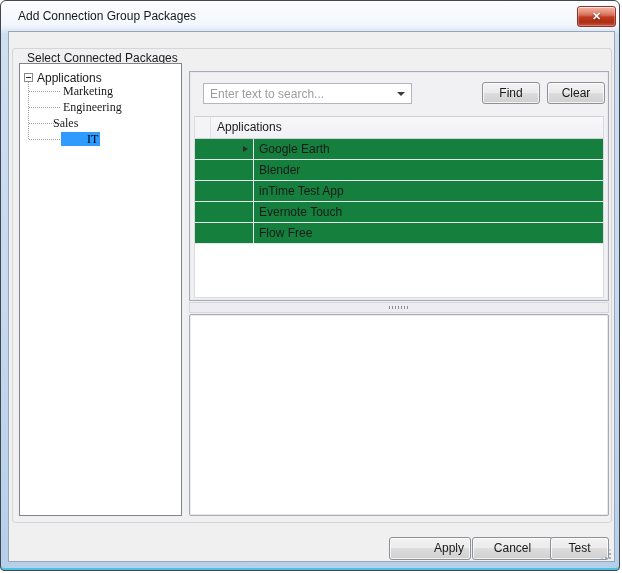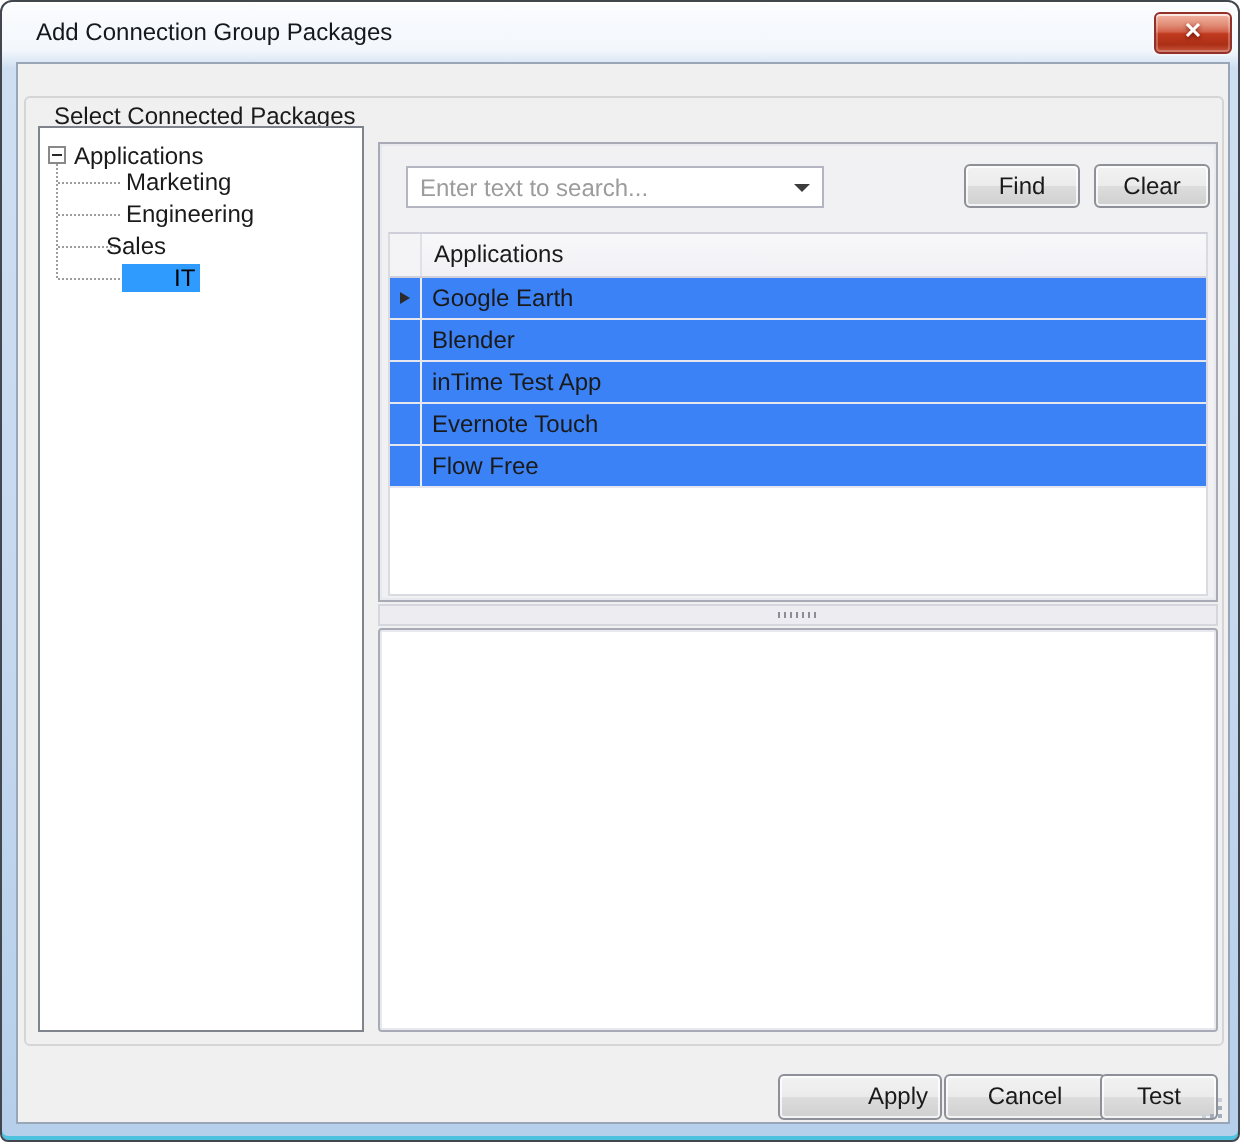--- a/index.html
+++ b/index.html
@@ -44,21 +44,21 @@
   .tree-panel { position:absolute; left:10px; top:31px; width:163px; height:453px;
                 background:#fff; border:1px solid #7e838c; font-size:12px; color:#1a1a1a; }
   .tree-row { position:absolute; left:0; height:16px; line-height:16px; white-space:nowrap; }
   .expand-box { position:absolute; left:4px; top:6px; width:9px; height:9px;
                 background:#fff; border:1px solid #898989; }
   .expand-box .minus { position:absolute; left:1px; top:3px; width:5px; height:1px; background:#2a2a2a; }
   .tree-vline { position:absolute; left:8px; top:15px; width:1px; height:60px;
                 border-left:1px dotted #9d9d9d; }
   .tree-hline { position:absolute; left:9px; width:31px; height:1px; border-top:1px dotted #9d9d9d; }
   .tree-root-label { position:absolute; left:17px; top:3px; }
-  .tree-item-label { padding:0 2px; }
+  .tree-item-label { padding:0 2px;font-family:Liberation Serif, serif; }
   .tree-item-label.selected { background:#2f9bff; color:#000000;padding-left:26px; }
 
   
   .pkg-panel { position:absolute; left:180px; top:39px; width:420px; height:230px;
                background:#f1f1f4; border:1px solid #a8abb6;
                box-shadow:inset 0 0 0 1px #e8e9ef; }
   .search-combo { position:absolute; left:13px; top:11px; width:209px; height:21px;
                   background:#fff; border:1px solid #b3b6c0; }
   .search-input { position:absolute; left:0; top:0; width:232px; height:19px; border:0;
                   outline:none; padding:0 0 0 6px; font:12px "Liberation Sans",sans-serif; color:#444; background:transparent; }
@@ -76,21 +76,21 @@
   .find-btn  { left:272px; top:10px; width:58px; }
   .clear-btn { left:337px; top:10px; width:58px; }
 
   
   .grid { position:absolute; left:4px; top:44px; width:410px; height:182px;
           background:#fff; border:1px solid #dadae2; border-top-color:#cfcfd9; }
   .grid-header { display:flex; height:22px; background:linear-gradient(#f8f8fb,#f1f1f5);
                  border-bottom:1px solid #d0d0da; }
   .ind-hcell { width:16px; border-right:1px solid #e0e0e8; background:#f4f4f7; }
   .hcell { flex:1; font-size:12px; color:#1a1a1a; line-height:21px; padding-left:6px; }
-  .grid-row { display:flex; height:21px; border-bottom:1px solid #e6e6ee; background:#3b82f6; }
+  .grid-row { display:flex; height:21px; border-bottom:1px solid #e6e6ee; background:#15803d;padding-left:43px; }
   .ind-cell { width:16px; border-right:1px solid #eaeaf0; display:flex;
               align-items:center; justify-content:center; }
   .row-arrow { width:0; height:0; border-left:5px solid #2b2b2b;
                border-top:3.5px solid transparent; border-bottom:3.5px solid transparent; }
   .cell { flex:1; font-size:12px; color:#1a1a1a; line-height:20px; padding-left:5px; white-space:nowrap; }
 
   
   .splitter { position:absolute; left:180px; top:270px; width:420px; height:11px;
               background:#ededf1; border:1px solid #d6d6de;
               display:flex; align-items:center; justify-content:center; }

